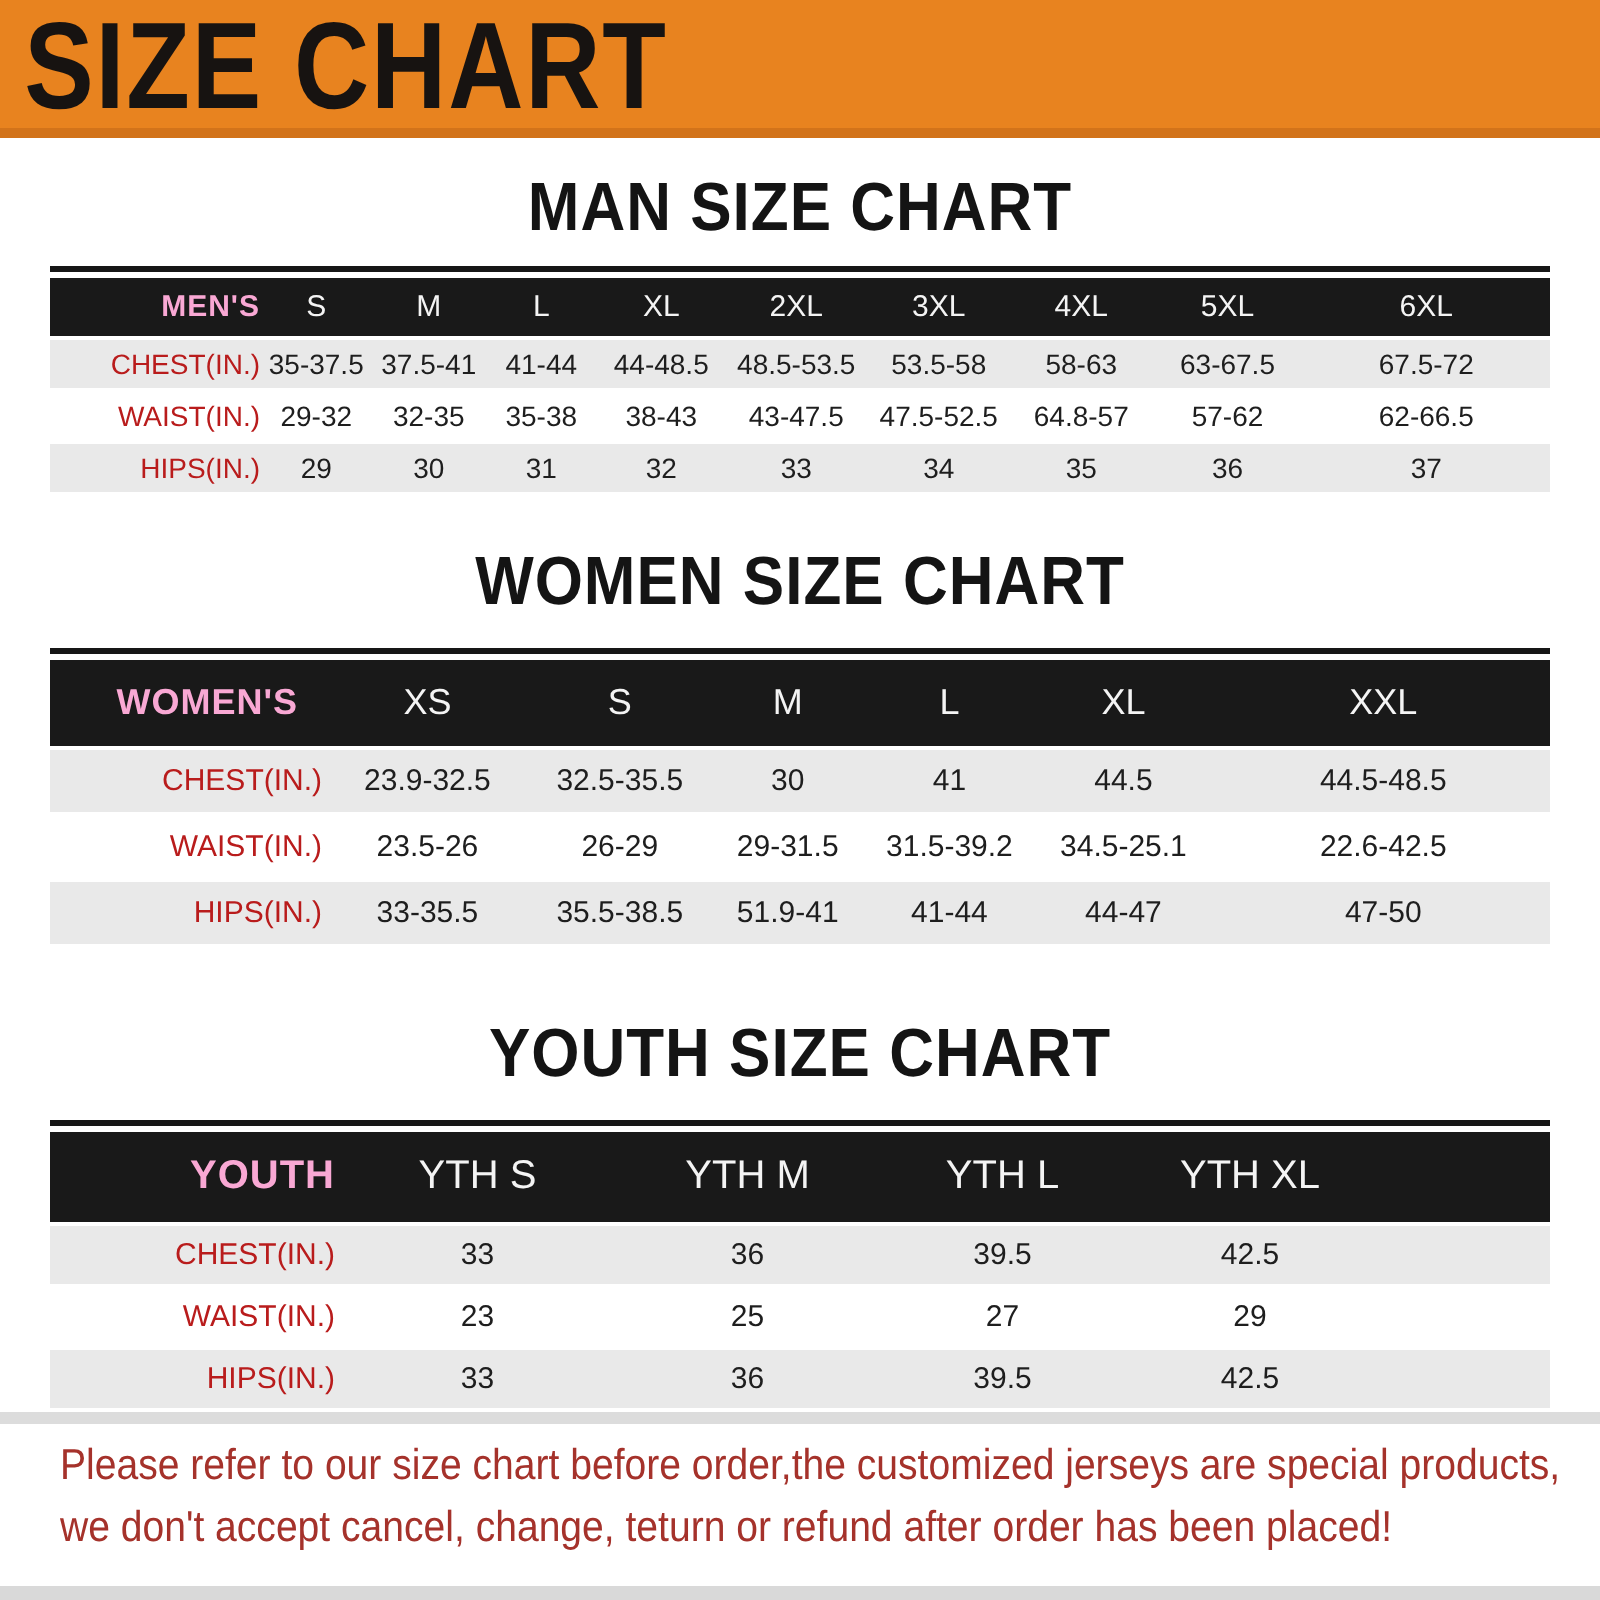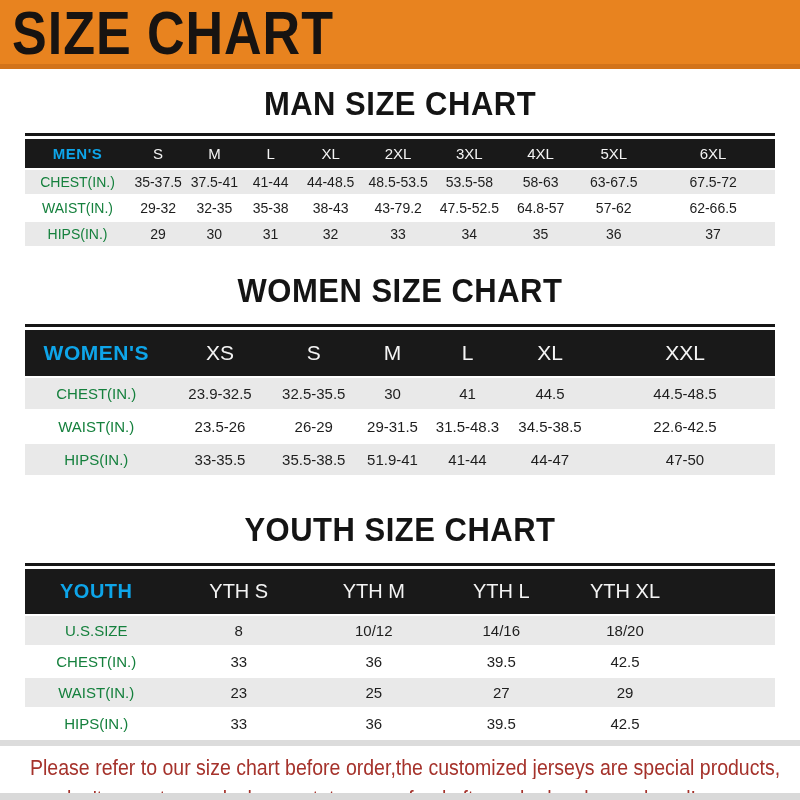--- a/index.html
+++ b/index.html
@@ -45,45 +45,45 @@
     width:750px;margin:0 25px;
     border-collapse:collapse;table-layout:fixed;
   }
   thead th{
     background:var(--bar-bg,#191919);
     color:var(--bar-text,#f4f4f4);
     font-weight:400;
     text-align:center;
   }
   thead th.row-label{
-    text-align:center;padding-left:13px;
+    text-align:right;padding-left:13px;
     font-weight:700;font-size:22px;letter-spacing:0.5px;
-    color:#0ea5e9;
+    color:#f9a8d4;
     margin-top:37px;
   }
   tbody tr{border-top:2px solid #ffffff;}
   tbody tr:nth-child(odd){background:var(--stripe,#E9E9E9);}
   td{text-align:center;color:#1e1e1e;}
-  td.row-label{font-size:14px;color:#15803d;}
+  td.row-label{font-size:14px;color:#b91c1c;text-align:right;}
   
   .t0 thead th{padding:6px 0;font-size:15px;}
   .t0 thead th.row-label{padding-top:4px;padding-bottom:4px;}
   .t0 td{padding:4px 0;font-size:14px;}
   .t0 th:nth-child(1){width:14%}
   .t0 th:nth-child(2){width:7.5%}
   .t0 th:nth-child(3){width:7.5%}
   .t0 th:nth-child(4){width:7.5%}
   .t0 th:nth-child(5){width:8.5%}
   .t0 th:nth-child(6){width:9.5%}
   .t0 th:nth-child(7){width:9.5%}
   .t0 th:nth-child(8){width:9.5%}
   .t0 th:nth-child(9){width:10%}
   .t0 th:nth-child(10){width:16.5%}
   
-  .t1 thead th{padding:11px 0;font-size:21px;}
+  .t1 thead th{padding:11px 12px;font-size:18px;}
   .t1 td{padding:7px 0;font-size:15px;}
   .t1 th:nth-child(1){width:19%}
   .t1 th:nth-child(2){width:14%}
   .t1 th:nth-child(3){width:11%}
   .t1 th:nth-child(4){width:10%}
   .t1 th:nth-child(5){width:10%}
   .t1 th:nth-child(6){width:12%}
   .t1 th:nth-child(7){width:24%}
   
   .t2 thead th{padding:11px 0;font-size:20px;}
@@ -147,21 +147,21 @@
           <td>58-63</td>
           <td>63-67.5</td>
           <td>67.5-72</td>
         </tr>
         <tr>
           <td class="row-label">WAIST(IN.)</td>
           <td>29-32</td>
           <td>32-35</td>
           <td>35-38</td>
           <td>38-43</td>
-          <td>43-79.2</td>
+          <td>43-47.5</td>
           <td>47.5-52.5</td>
           <td>64.8-57</td>
           <td>57-62</td>
           <td>62-66.5</td>
         </tr>
         <tr>
           <td class="row-label">HIPS(IN.)</td>
           <td>29</td>
           <td>30</td>
           <td>31</td>
@@ -196,22 +196,22 @@
           <td>30</td>
           <td>41</td>
           <td>44.5</td>
           <td>44.5-48.5</td>
         </tr>
         <tr>
           <td class="row-label">WAIST(IN.)</td>
           <td>23.5-26</td>
           <td>26-29</td>
           <td>29-31.5</td>
-          <td>31.5-48.3</td>
-          <td>34.5-38.5</td>
+          <td>31.5-39.2</td>
+          <td>34.5-25.1</td>
           <td>22.6-42.5</td>
         </tr>
         <tr>
           <td class="row-label">HIPS(IN.)</td>
           <td>33-35.5</td>
           <td>35.5-38.5</td>
           <td>51.9-41</td>
           <td>41-44</td>
           <td>44-47</td>
           <td>47-50</td>
@@ -226,28 +226,20 @@
           <th class="row-label">YOUTH</th>
           <th>YTH S</th>
           <th>YTH M</th>
           <th>YTH L</th>
           <th>YTH XL</th>
           <th class="spacer"></th>
         </tr>
       </thead>
       <tbody>
         <tr>
-          <td class="row-label">U.S.SIZE</td>
-          <td>8</td>
-          <td>10/12</td>
-          <td>14/16</td>
-          <td>18/20</td>
-          <td class="spacer"></td>
-        </tr>
-        <tr>
           <td class="row-label">CHEST(IN.)</td>
           <td>33</td>
           <td>36</td>
           <td>39.5</td>
           <td>42.5</td>
           <td class="spacer"></td>
         </tr>
         <tr>
           <td class="row-label">WAIST(IN.)</td>
           <td>23</td>

